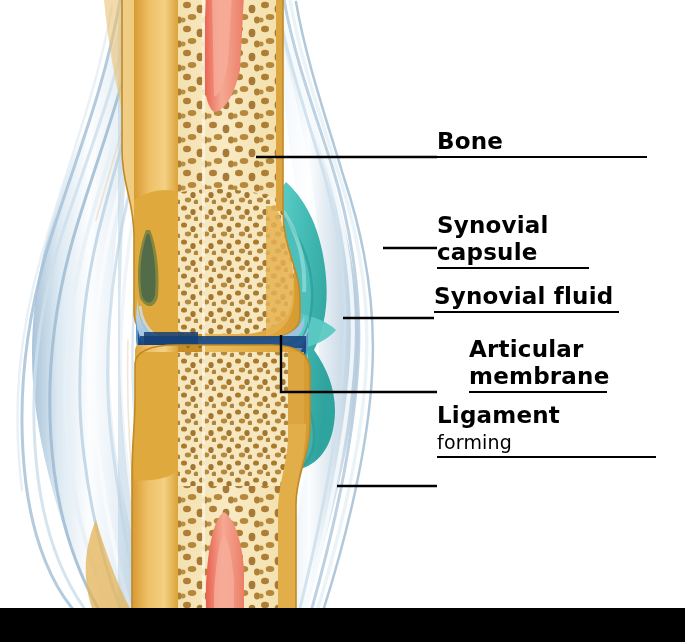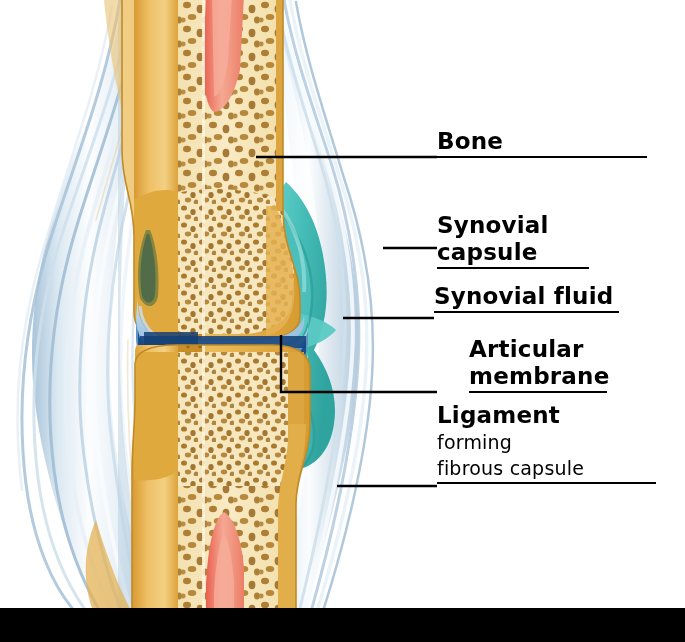--- a/index.html
+++ b/index.html
@@ -423,19 +423,18 @@
 
   <div class="label-block" style="left:437px; top:336px; width:138px;margin-left:32px;">
     <div class="label-line lbl-bold">Articular</div>
     <div class="label-line lbl-bold">membrane</div>
     <div class="label-rule" style="width:138px;"></div>
   </div>
 
   <div class="label-block" style="left:437px; top:402px; width:219px;">
     <div class="label-line lbl-bold">Ligament</div>
     <div class="label-line lbl-plain">forming</div>
-    <div class="label-line lbl-plain">fibrous capsule</div>
     <div class="label-rule" style="width:219px;"></div>
   </div>
 
   <div id="bottom-bar" style="top:608px; height:34px;"></div>
 
 </div>
 
 </body></html>

